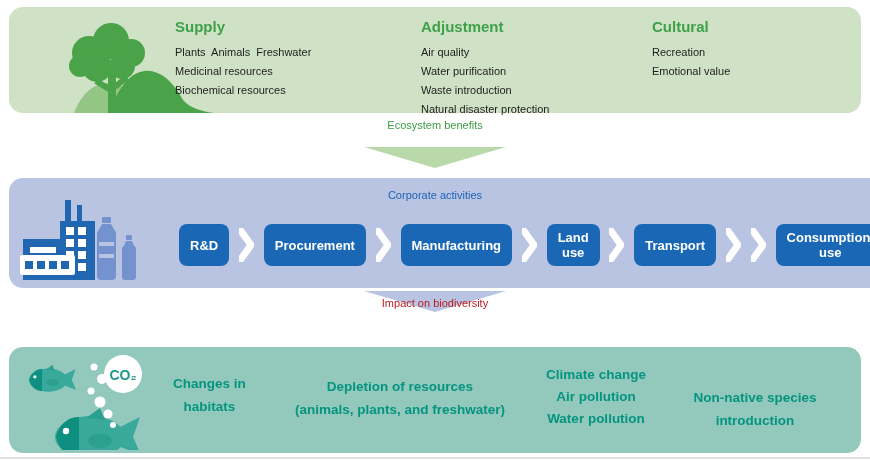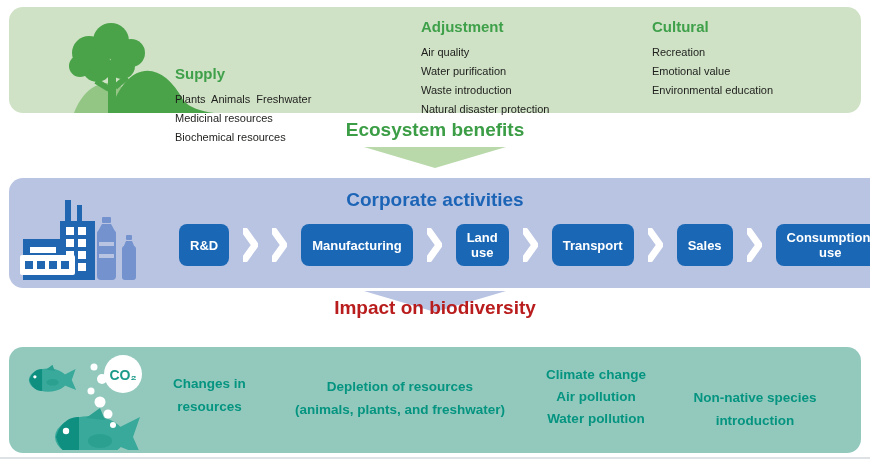--- a/index.html
+++ b/index.html
@@ -8,25 +8,25 @@
     font-family:"Liberation Sans",sans-serif;overflow:hidden;
   }
   .band{position:absolute;border-radius:14px;}
   .band-eco{left:9px;top:7px;width:852px;height:106px;background:#cfe2c6;}
   .band-corp{left:9px;top:178px;width:852px;height:110px;background:#b9c4e3;padding-left:34px;}
   .band-bio{left:9px;top:347px;width:852px;height:106px;background:#93c9bd;}
 
   .eco-col{position:absolute;top:11px;}
   .eco-col .heading{font-size:15px;font-weight:bold;color:#3fa04a;margin:0 0 8px 0;}
   .eco-col .item{font-size:11px;color:#1e1e1c;line-height:19px;white-space:pre-wrap;}
-  .col-supply{left:166px;margin-top:47px;}
+  .col-supply{left:166px;}
   .col-adjustment{left:412px;}
   .col-cultural{left:643px;}
 
-  .flow-label{position:absolute;left:0;width:870px;text-align:center;font-weight:bold;font-size:19px;}
+  .flow-label{position:absolute;left:0;width:870px;text-align:center;font-weight:normal;font-size:11px;}
   .label-eco{top:119px;color:#3b9d45;}
   .label-corp-title{top:189px;color:#1c64b6;}
   .label-impact{top:297px;color:#b91c1c;}
 
   .big-arrow{position:absolute;left:364px;width:142px;height:21px;}
   .arrow-eco{top:147px;}
   .arrow-corp{top:291px;}
 
   .steps-row{
     position:absolute;left:150px;top:222px;width:706px;height:46px;
@@ -89,21 +89,20 @@
       <div class="item">Air quality</div>
       <div class="item">Water purification</div>
       <div class="item">Waste introduction</div>
       <div class="item">Natural disaster protection</div>
     </div>
 
     <div class="eco-col col-cultural">
       <div class="heading">Cultural</div>
       <div class="item">Recreation</div>
       <div class="item">Emotional value</div>
-      <div class="item">Environmental education</div>
     </div>
   </div>
 
   <div class="flow-label label-eco">Ecosystem benefits</div>
   <svg class="big-arrow arrow-eco" width="142" height="21" viewBox="0 0 142 21">
     <polygon points="0,0 142,0 71,21" fill="#b9d9ab"></polygon>
   </svg>
 
   <div class="band band-corp">
     <svg class="icon" style="left:11px;top:19px;" width="125" height="85" viewBox="0 0 125 85">
@@ -141,37 +140,37 @@
       <rect x="79" y="57" width="15" height="4" fill="#b9c4e3"></rect>
     </svg>
 
     <div class="flow-label label-corp-title" style="top:11px;width:852px;">Corporate activities</div>
 
     <div class="steps-row" style="left:141px;top:44px;margin-left:29px;">
       <div class="step">R&amp;D</div>
       <svg class="chev" width="15" height="34" viewBox="0 0 15 34">
           <path d="M2,3 L12,17 L2,31" stroke="#ffffff" stroke-width="7" fill="none" stroke-linejoin="round" stroke-linecap="round"></path>
         </svg>
+      <div class="step">Procurement</div>
       <svg class="chev" width="15" height="34" viewBox="0 0 15 34">
           <path d="M2,3 L12,17 L2,31" stroke="#ffffff" stroke-width="7" fill="none" stroke-linejoin="round" stroke-linecap="round"></path>
         </svg>
       <div class="step">Manufacturing</div>
       <svg class="chev" width="15" height="34" viewBox="0 0 15 34">
           <path d="M2,3 L12,17 L2,31" stroke="#ffffff" stroke-width="7" fill="none" stroke-linejoin="round" stroke-linecap="round"></path>
         </svg>
       <div class="step">Land
 use</div>
       <svg class="chev" width="15" height="34" viewBox="0 0 15 34">
           <path d="M2,3 L12,17 L2,31" stroke="#ffffff" stroke-width="7" fill="none" stroke-linejoin="round" stroke-linecap="round"></path>
         </svg>
       <div class="step">Transport</div>
       <svg class="chev" width="15" height="34" viewBox="0 0 15 34">
           <path d="M2,3 L12,17 L2,31" stroke="#ffffff" stroke-width="7" fill="none" stroke-linejoin="round" stroke-linecap="round"></path>
         </svg>
-      <div class="step">Sales</div>
       <svg class="chev" width="15" height="34" viewBox="0 0 15 34">
           <path d="M2,3 L12,17 L2,31" stroke="#ffffff" stroke-width="7" fill="none" stroke-linejoin="round" stroke-linecap="round"></path>
         </svg>
       <div class="step">Consumption/
 use</div>
     </div>
   </div>
 
   <svg class="big-arrow arrow-corp" width="142" height="21" viewBox="0 0 142 21">
     <polygon points="0,0 142,0 71,21" fill="#b9c4e3"></polygon>
@@ -207,21 +206,21 @@
       <circle cx="71" cy="36" r="3.5"></circle>
       <circle cx="80" cy="47" r="5.5"></circle>
       <circle cx="88" cy="59" r="4.5"></circle>
       <circle cx="93" cy="70" r="3"></circle>
     </g>
     <circle cx="103" cy="19" r="19" fill="#ffffff"></circle>
     <text x="103" y="25" text-anchor="middle" font-size="14" font-weight="bold" fill="#1b9a89" font-family="Liberation Sans, sans-serif">CO₂</text>
   </svg>
 
   <div class="impact impact-habitats">Changes in
-resources</div>
+habitats</div>
   <div class="impact impact-depletion">Depletion of resources
 (animals, plants, and freshwater)</div>
   <div class="impact impact-pollution">Climate change
 Air pollution
 Water pollution</div>
   <div class="impact impact-species">Non-native species
 introduction</div>
 
   <div class="hairline"></div>
 </div>

